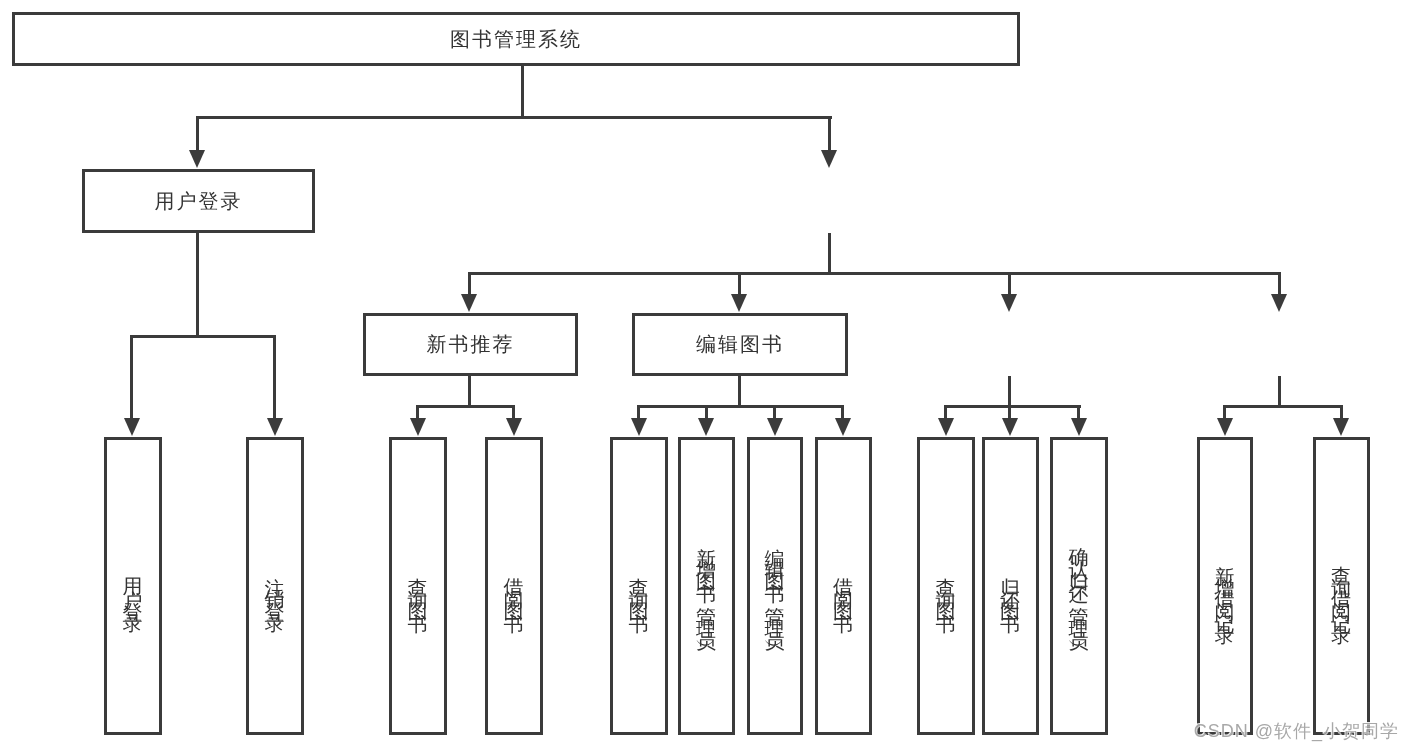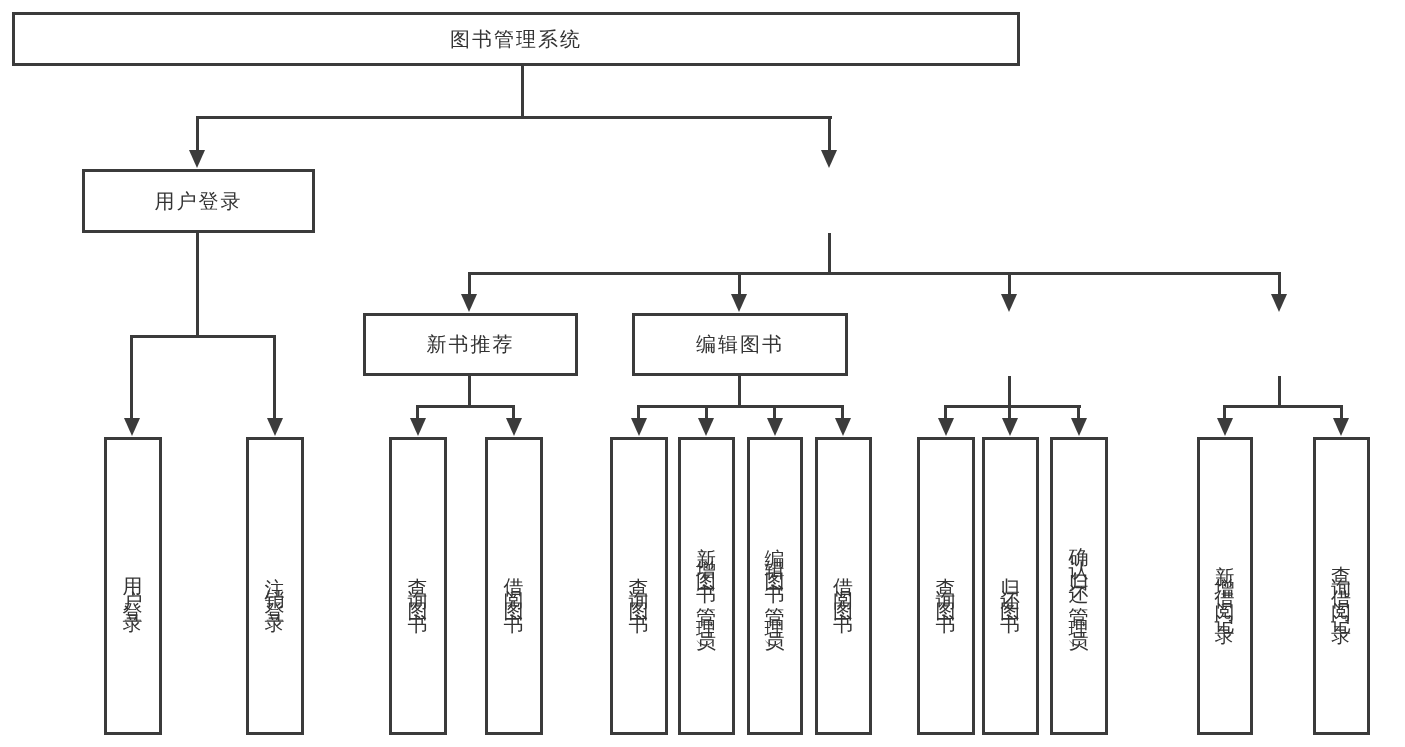--- a/index.html
+++ b/index.html
@@ -152,13 +152,14 @@
     <span class="vlbl">确认归还（管理员）</span>
   </div>
 
   <div class="node" style="left:1197px;top:437px;width:56px;height:298px;">
     <span class="vlbl">新增借阅记录</span>
   </div>
   <div class="node" style="left:1313px;top:437px;width:57px;height:298px;">
     <span class="vlbl">查询借阅记录</span>
   </div>
 
+  <div class="watermark">CSDN @软件_小贺同学</div>
 </div>
 
 </body></html>

